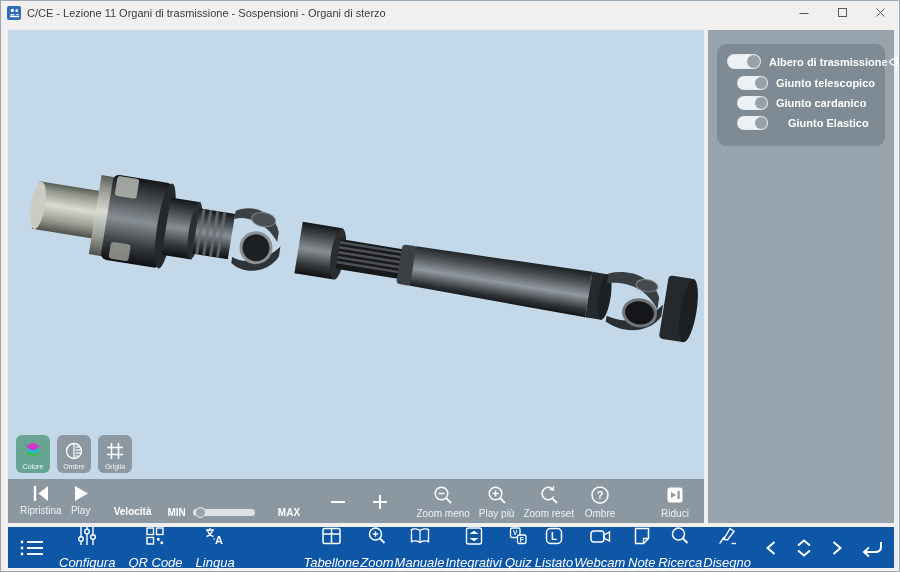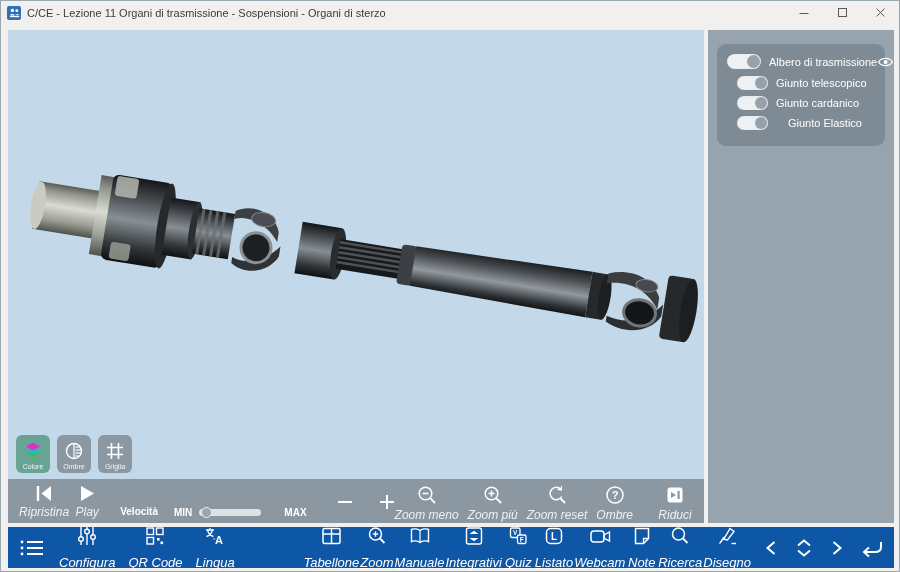--- a/index.html
+++ b/index.html
@@ -30,48 +30,48 @@
     background:#7e8b95; border-radius:9px; padding:10px 8px 10px 10px; }
   .panel-row { display:flex; align-items:center; margin-bottom:7px; }
   .panel-row:last-child { margin-bottom:0;gap:12px; }
   .panel-row.sub { margin-left:10px; margin-bottom:6px; }
   .toggle { width:34px; height:15px; border-radius:8px; background:#eef1f3;
     position:relative; flex:0 0 auto; box-shadow:inset 0 0 1px #b8c0c6; }
   .toggle::after { content:''; position:absolute; right:1px; top:1px; width:13px; height:13px;
     border-radius:50%; background:#96a1aa; }
   .toggle.small { width:31px; height:14px; }
   .toggle.small::after { width:12px; height:12px; }
-  .panel-label { color:#fff; font-weight:normal; font-size:11px; margin-left:8px;
+  .panel-label { color:#fff; font-weight:bold; font-size:11px; margin-left:8px;
     white-space:nowrap; flex:1; }
   .panel-row.sub .panel-label { font-size:11px; margin-left:8px; }
   .panel-icons { display:flex; align-items:center; gap:4px; }
   
   .view-buttons { position:absolute; left:8px; bottom:50px; display:flex; gap:7px; }
   .vbtn { width:34px; height:38px; border-radius:6px; background:#8c98a1;
     display:flex; flex-direction:column; align-items:center; padding-top:4px; }
   .vbtn.active { background:#67a494; }
   .vbtn .ic { flex:1; display:flex; align-items:center; justify-content:center; }
   .vbtn-label { font-size:7px; color:#f2f5f7; padding-bottom:3px; }
   
   .controlbar { position:absolute; left:0; right:0; bottom:0; height:44px;
     background:#8c98a1; display:flex; align-items:stretch; padding:0 12px; }
   .pb-item { display:flex; flex-direction:column; align-items:center;
     justify-content:flex-start; padding-top:6px; min-width:38px; }
-  .pb-label { font-size:12px; color:#eef2f4; margin-top:3px; white-space:nowrap;font-style:italic; }
+  .pb-label { font-size:10px; color:#eef2f4; margin-top:3px; white-space:nowrap; }
   .vel { display:flex; flex-direction:row; align-items:center; margin-left:14px; padding-top:23px;justify-content:space-between; }
   .vel-title { font-size:10px; font-weight:bold; color:#fff; margin-bottom:3px; }
   .vel-row { display:flex; align-items:center; gap:7px; }
   .vel-minmax { font-size:10px; font-weight:bold; color:#fff;margin-left:16px; }
   .vel-track { width:62px; height:7px; background:#dde2e5; border-radius:4px; position:relative; }
   .vel-knob { position:absolute; left:2px; top:-2px; width:11px; height:11px;
     border-radius:50%; background:#9aa5ad; border:1px solid #eef1f3; }
   .stepper { display:flex; align-items:center; gap:26px; margin-left:30px; padding-top:2px; }
   .zoom-cluster { margin-left:auto; display:flex; gap:9px; }
   .zoom-cluster .pb-item { min-width:34px; }
-  .pb-item.riduci { margin-left:16px; }
+  .pb-item.riduci { margin-left:32px; }
   
   .toolbar { position:absolute; left:7px; top:526px; width:886px; height:41px;
     background:#0e56a6; display:flex; align-items:center; padding:0 10px; }
   .tb-left { display:flex; align-items:center; gap:13px; }
   .tb-item { display:flex; flex-direction:column; align-items:center;
     justify-content:center; min-width:34px; }
   .tb-item.icon-only { min-width:28px; }
   .tb-label { font-size:13px; color:#fff; margin-top:9px; white-space:nowrap;font-style:italic; }
   .tb-right { margin-left:auto; display:flex; align-items:flex-start; gap:1px; }
   .tb-right .tb-item { min-width:31px; }
@@ -268,21 +268,21 @@
         </svg>
         <span class="pb-label">Zoom meno</span>
       </div>
       <div class="pb-item">
         <svg width="20" height="20" viewBox="0 0 20 20">
           <circle cx="8.5" cy="8.5" r="6.3" fill="none" stroke="#fff" stroke-width="1.5"></circle>
           <line x1="13.2" y1="13.2" x2="18" y2="18" stroke="#fff" stroke-width="1.8"></line>
           <line x1="5.5" y1="8.5" x2="11.5" y2="8.5" stroke="#fff" stroke-width="1.5"></line>
           <line x1="8.5" y1="5.5" x2="8.5" y2="11.5" stroke="#fff" stroke-width="1.5"></line>
         </svg>
-        <span class="pb-label">Zoom più</span>
+        <span class="pb-label">Play più</span>
       </div>
       <div class="pb-item">
         <svg width="20" height="20" viewBox="0 0 20 20">
           <path d="M13.8,4.2 A6.2,6.2 0 1 0 14.7,11.5" fill="none" stroke="#fff" stroke-width="1.5"></path>
           <path d="M14.6,1.2 L14.2,5 L10.5,4.2" fill="none" stroke="#fff" stroke-width="1.4"></path>
           <line x1="13.5" y1="13.5" x2="18" y2="18" stroke="#fff" stroke-width="1.8"></line>
         </svg>
         <span class="pb-label">Zoom reset</span>
       </div>
       <div class="pb-item">

